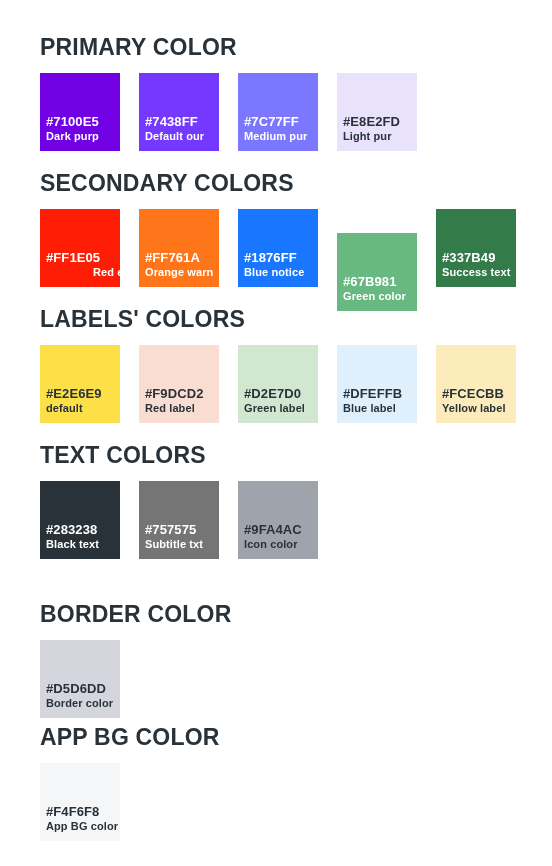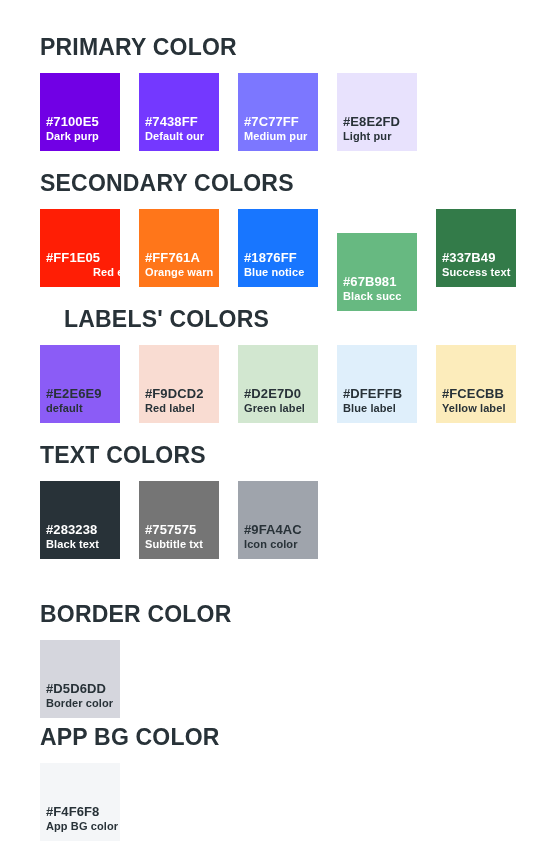--- a/index.html
+++ b/index.html
@@ -130,35 +130,35 @@
         </div>
         <div class="swatch" style="background: rgb(24, 118, 255);">
           <div class="swatch-labels">
             <span class="swatch-hex" style="color: rgb(255, 255, 255); margin-top: 14px;">#1876FF</span>
             <span class="swatch-name" style="color: rgb(255, 255, 255);">Blue notice</span>
           </div>
         </div>
         <div class="swatch" style="background: rgb(103, 185, 129); margin-top: 24px;">
           <div class="swatch-labels">
             <span class="swatch-hex" style="color: rgb(255, 255, 255);">#67B981</span>
-            <span class="swatch-name" style="color: rgb(255, 255, 255);">Black succ</span>
+            <span class="swatch-name" style="color: rgb(255, 255, 255);">Green color</span>
           </div>
         </div>
         <div class="swatch" style="background: rgb(51, 123, 73);">
           <div class="swatch-labels">
             <span class="swatch-hex" style="color: rgb(255, 255, 255);">#337B49</span>
             <span class="swatch-name" style="color: rgb(255, 255, 255);">Success text</span>
           </div>
         </div>
       </div>
     </div>
     <div class="section" style="top: 305px;">
-      <div class="section-title" style="color: rgb(40, 50, 56); margin-left: 24px;">LABELS' COLORS</div>
-      <div class="swatch-row">
-        <div class="swatch" style="background: #8b5cf6;">
+      <div class="section-title" style="color: rgb(40, 50, 56);">LABELS' COLORS</div>
+      <div class="swatch-row">
+        <div class="swatch" style="background: #fde047;">
           <div class="swatch-labels">
             <span class="swatch-hex" style="color: rgb(40, 50, 56);">#E2E6E9</span>
             <span class="swatch-name" style="color: rgb(40, 50, 56);">default</span>
           </div>
         </div>
         <div class="swatch" style="background: rgb(249, 220, 210);">
           <div class="swatch-labels">
             <span class="swatch-hex" style="color: rgb(40, 50, 56);">#F9DCD2</span>
             <span class="swatch-name" style="color: rgb(40, 50, 56);">Red label</span>
           </div>

